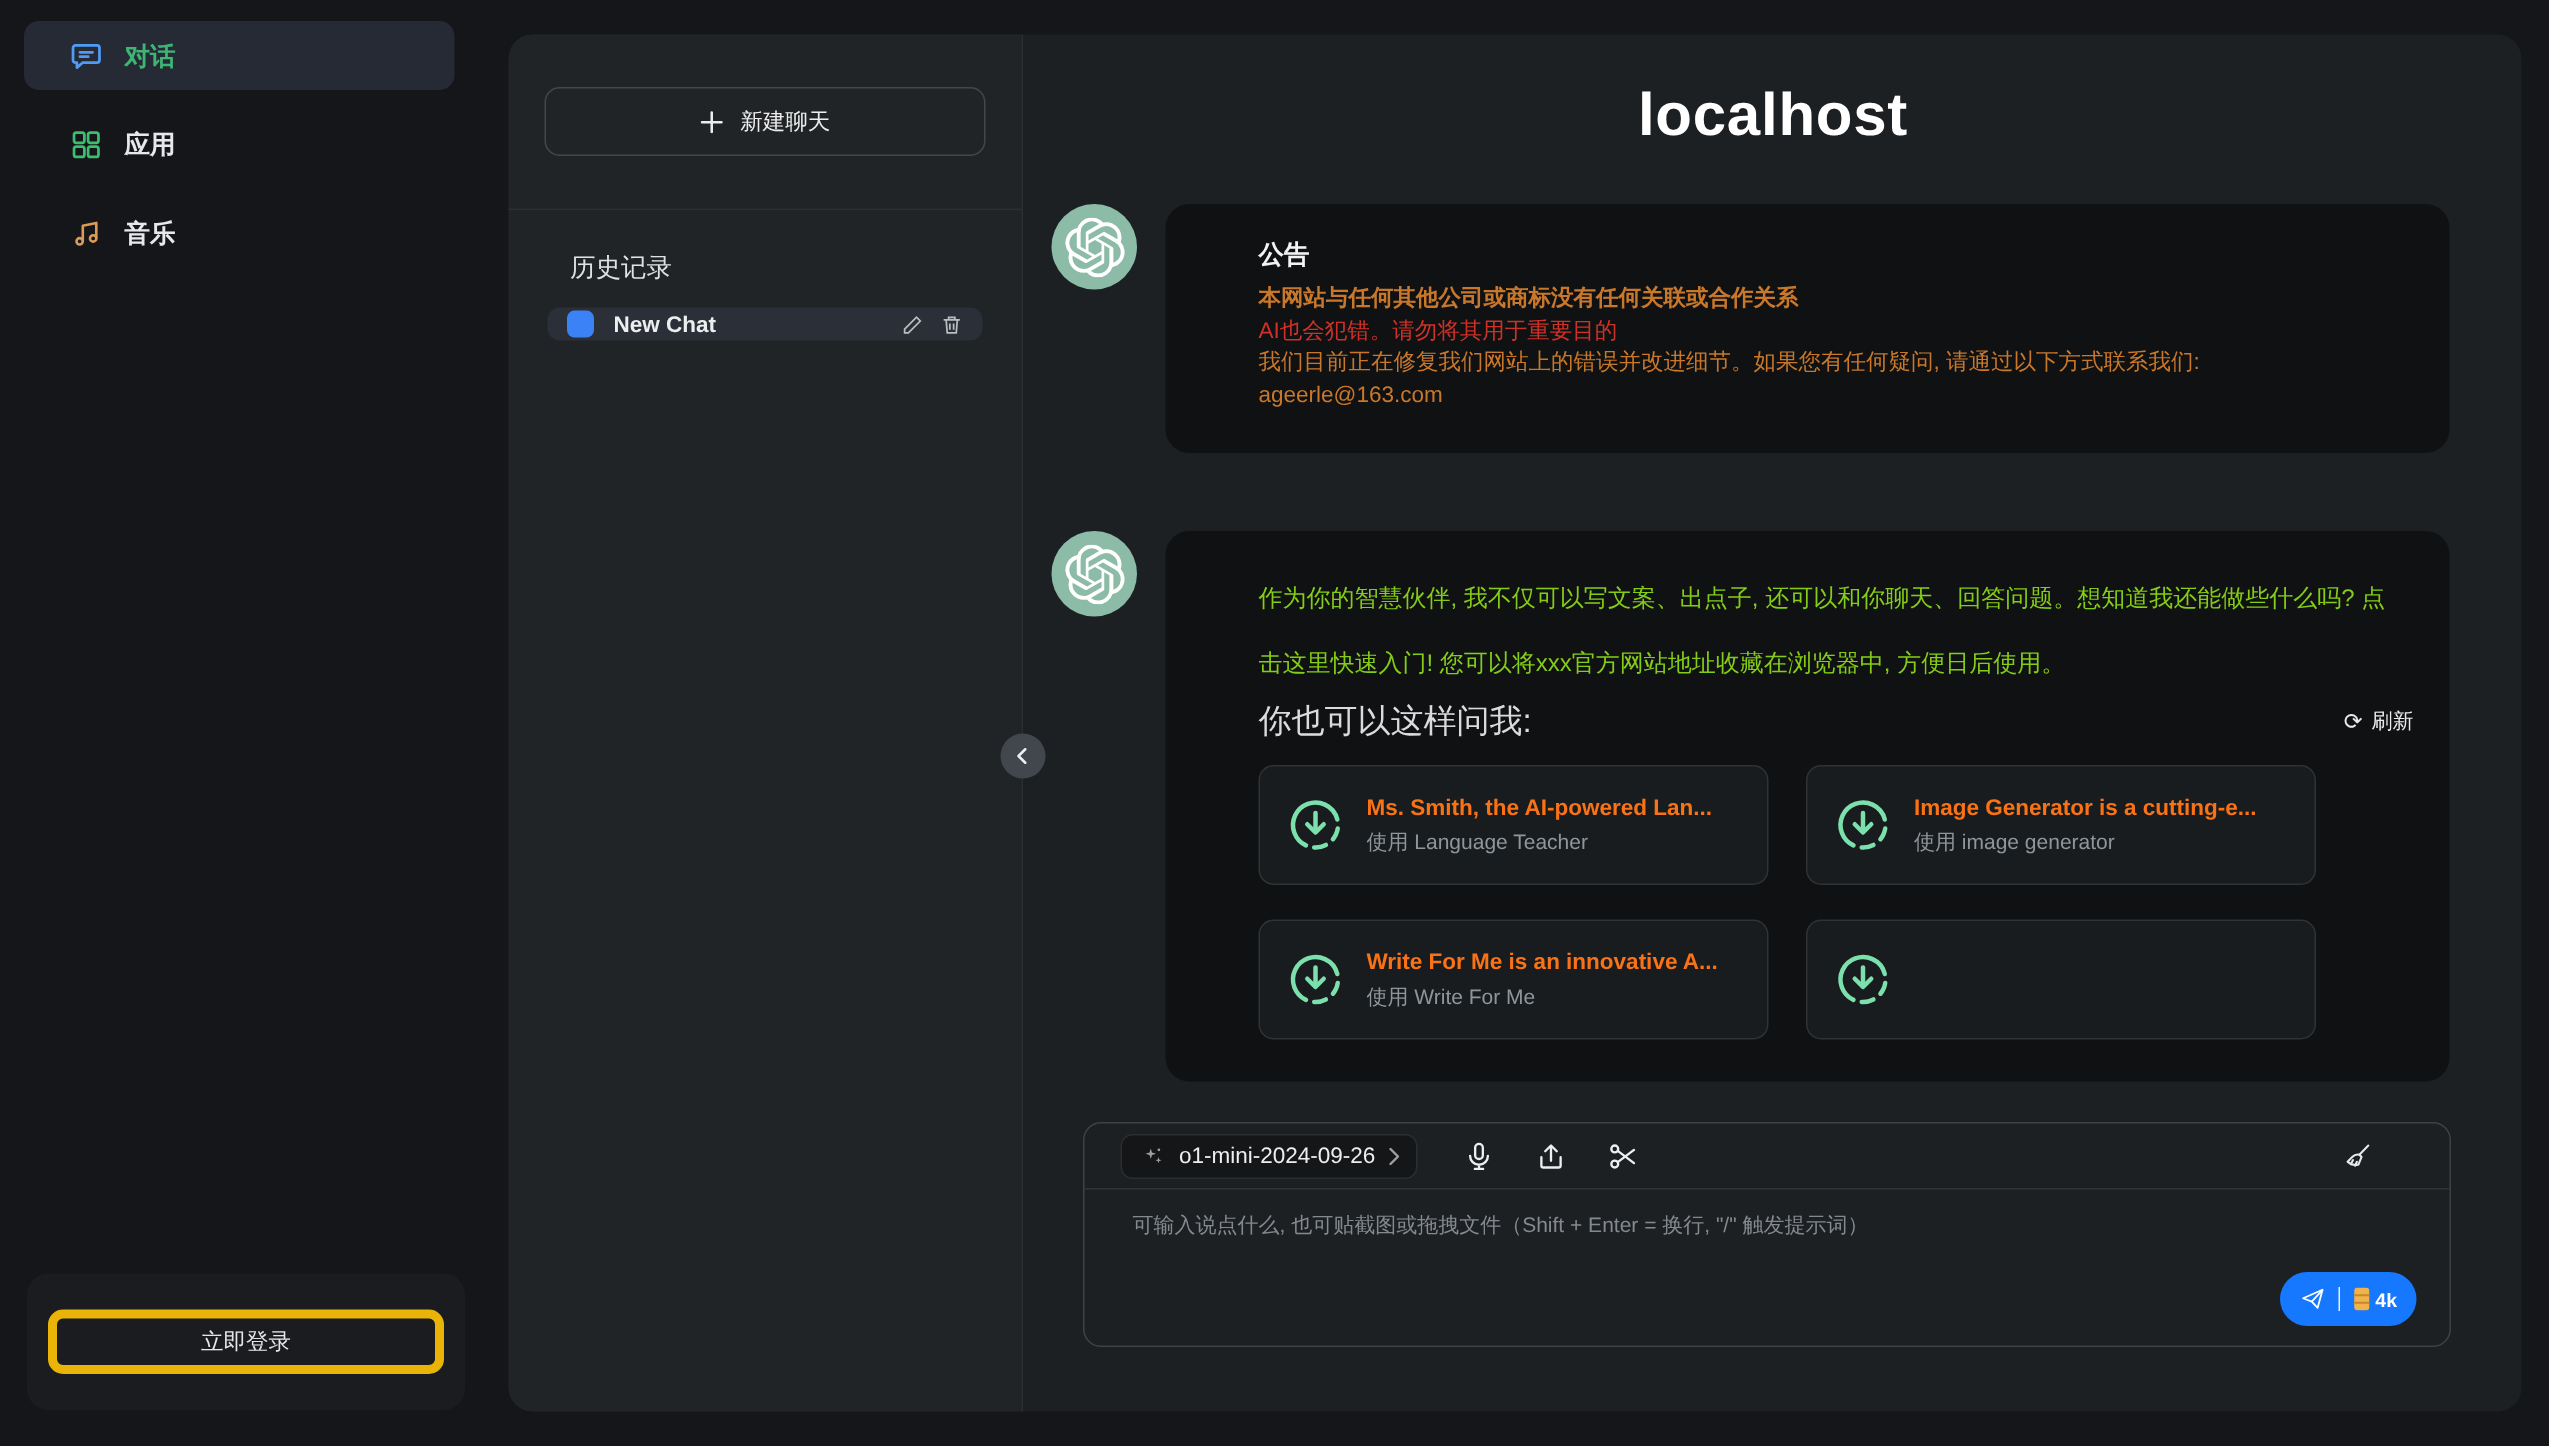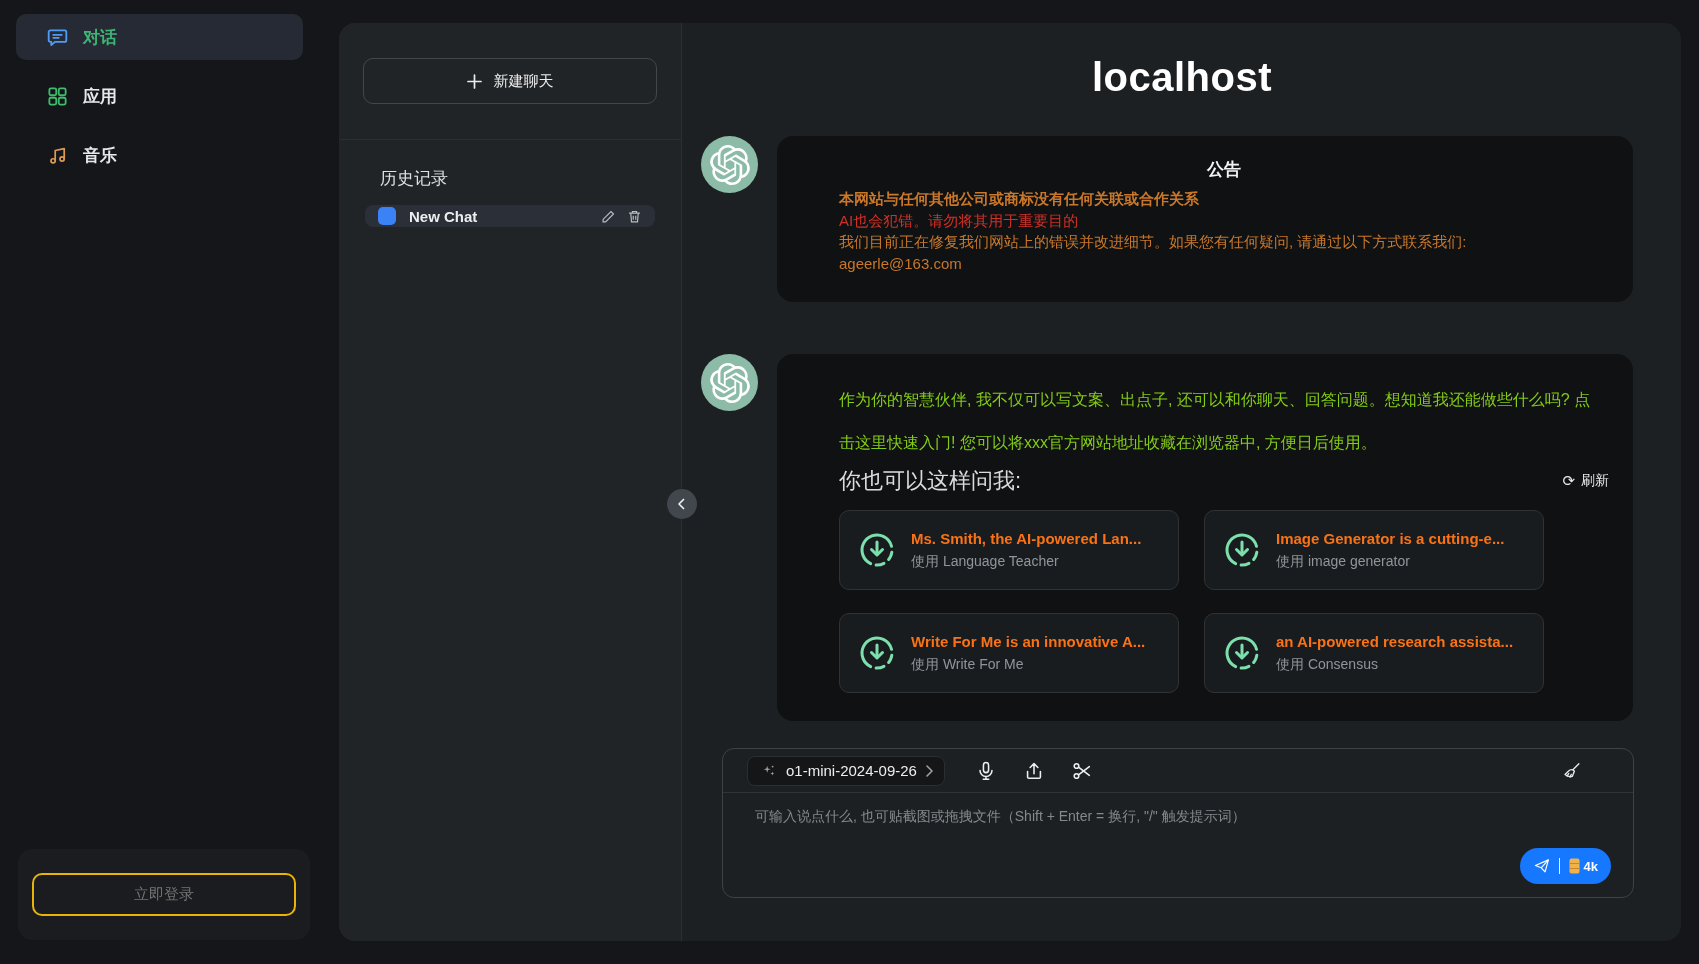--- a/index.html
+++ b/index.html
@@ -9,22 +9,22 @@
 
   
   .sidebar { position:absolute; left:0; top:0; width:320px; height:964px; }
   .nav { position:absolute; left:16px; top:14px; width:287px; }
   .nav-item { height:46px; border-radius:10px; display:flex; align-items:center; padding-left:30px; gap:14px;
               font-size:17px; font-weight:600; color:#e6e8e9; margin-bottom:13px; cursor:pointer; }
   .nav-item.active { background:#262a34; color:#3eb575; }
   .nav-ic { width:23px; height:23px; flex:none; }
   .login-card { position:absolute; left:18px; bottom:24px; width:292px; height:91px; background:#1a1c1f;
                 border-radius:14px; display:flex; align-items:center; justify-content:center; }
-  .login-btn { width:264px; height:43px; border:2px solid #eab308; border-radius:10px; background:transparent;
-               color:#737373; font-size:15px; display:flex; align-items:center; justify-content:center; cursor:pointer; }
+  .login-btn { width:264px; height:43px; border:6px solid #eab308; border-radius:10px; background:transparent;
+               color:#e5e5e5; font-size:15px; display:flex; align-items:center; justify-content:center; cursor:pointer; }
 
   
   .container { position:absolute; left:339px; top:23px; width:1342px; height:918px; background:#1d2023; border-radius:16px; }
 
   
   .chatlist { position:absolute; left:0; top:0; width:343px; height:100%; background:#212427;
               border-right:1px solid #2c2f32; border-radius:16px 0 0 16px; }
   .new-chat-btn { margin:35px 24px 0; height:46px; border:1px solid #43474b; border-radius:10px; background:transparent;
                   display:flex; align-items:center; justify-content:center; gap:12px; color:#ececec; font-size:15px; cursor:pointer; }
   .cl-divider { height:1px; background:#2c2f32; margin-top:35px; }
@@ -42,21 +42,21 @@
   
   .mainarea { position:absolute; left:344px; top:0; right:0; bottom:0; }
   .main-title { margin-top:32px; text-align:center; font-size:40px; font-weight:800; color:#ffffff; letter-spacing:.5px; }
   .messages { padding:0 48px 0 18px; }
   .msg { display:flex; gap:19px; margin-top:36px; align-items:flex-start; }
   .msg.second { margin-top:52px; }
   .avatar { width:57px; height:57px; border-radius:50%; background:#8cbba7; flex:none;
             display:flex; align-items:center; justify-content:center; }
   .avatar svg { width:40px; height:40px; fill:#ffffff; }
   .bubble { flex:1; background:#0f1112; border-radius:16px; padding:22px 24px 28px 62px; }
-  .b-title { font-size:17px; font-weight:700; color:#f2f3f4; margin-bottom:7px;text-align:center; }
+  .b-title { font-size:17px; font-weight:700; color:#f2f3f4; margin-bottom:7px; }
   .line { font-size:15px; line-height:21.5px; }
   .line.ob { color:#c9782b; font-weight:700; }
   .line.r  { color:#cf3129; }
   .line.o  { color:#c9782b; }
   .b-body { font-size:16px; line-height:43px; color:#84cc16; max-width:755px; margin-top:2px; }
   .ask-row { display:flex; justify-content:space-between; align-items:center; margin-top:2px; }
   .ask { font-size:22px; color:#d9dbdc; }
   .refresh { display:flex; align-items:center; gap:6px; color:#e8eaeb; font-size:14px; cursor:pointer; }
   .refresh .glyph { font-size:15px; font-family:"DejaVu Sans",sans-serif; }
   .sugg-grid { margin-top:14px; display:grid; grid-template-columns:340px 340px; gap:23px 25px; }
@@ -225,24 +225,20 @@
                 </svg>
               <div class="sugg-tx">
                 <div class="sugg-title">Write For Me is an innovative A...</div>
                 <div class="sugg-sub">使用 Write For Me</div>
               </div>
             </div>
             <div class="sugg">
               <svg class="sugg-ic">
                   <use href="#dlcircle"></use>
                 </svg>
-              <div class="sugg-tx">
-                <div class="sugg-title">an AI-powered research assista...</div>
-                <div class="sugg-sub">使用 Consensus</div>
-              </div>
             </div>
           </div>
         </div>
       </div>
     </div>
 
     <div class="composer">
       <div class="toolbar">
         <div class="model-pill">
           <svg width="18" height="18" viewBox="0 0 22 22" fill="#9aa1a6">

